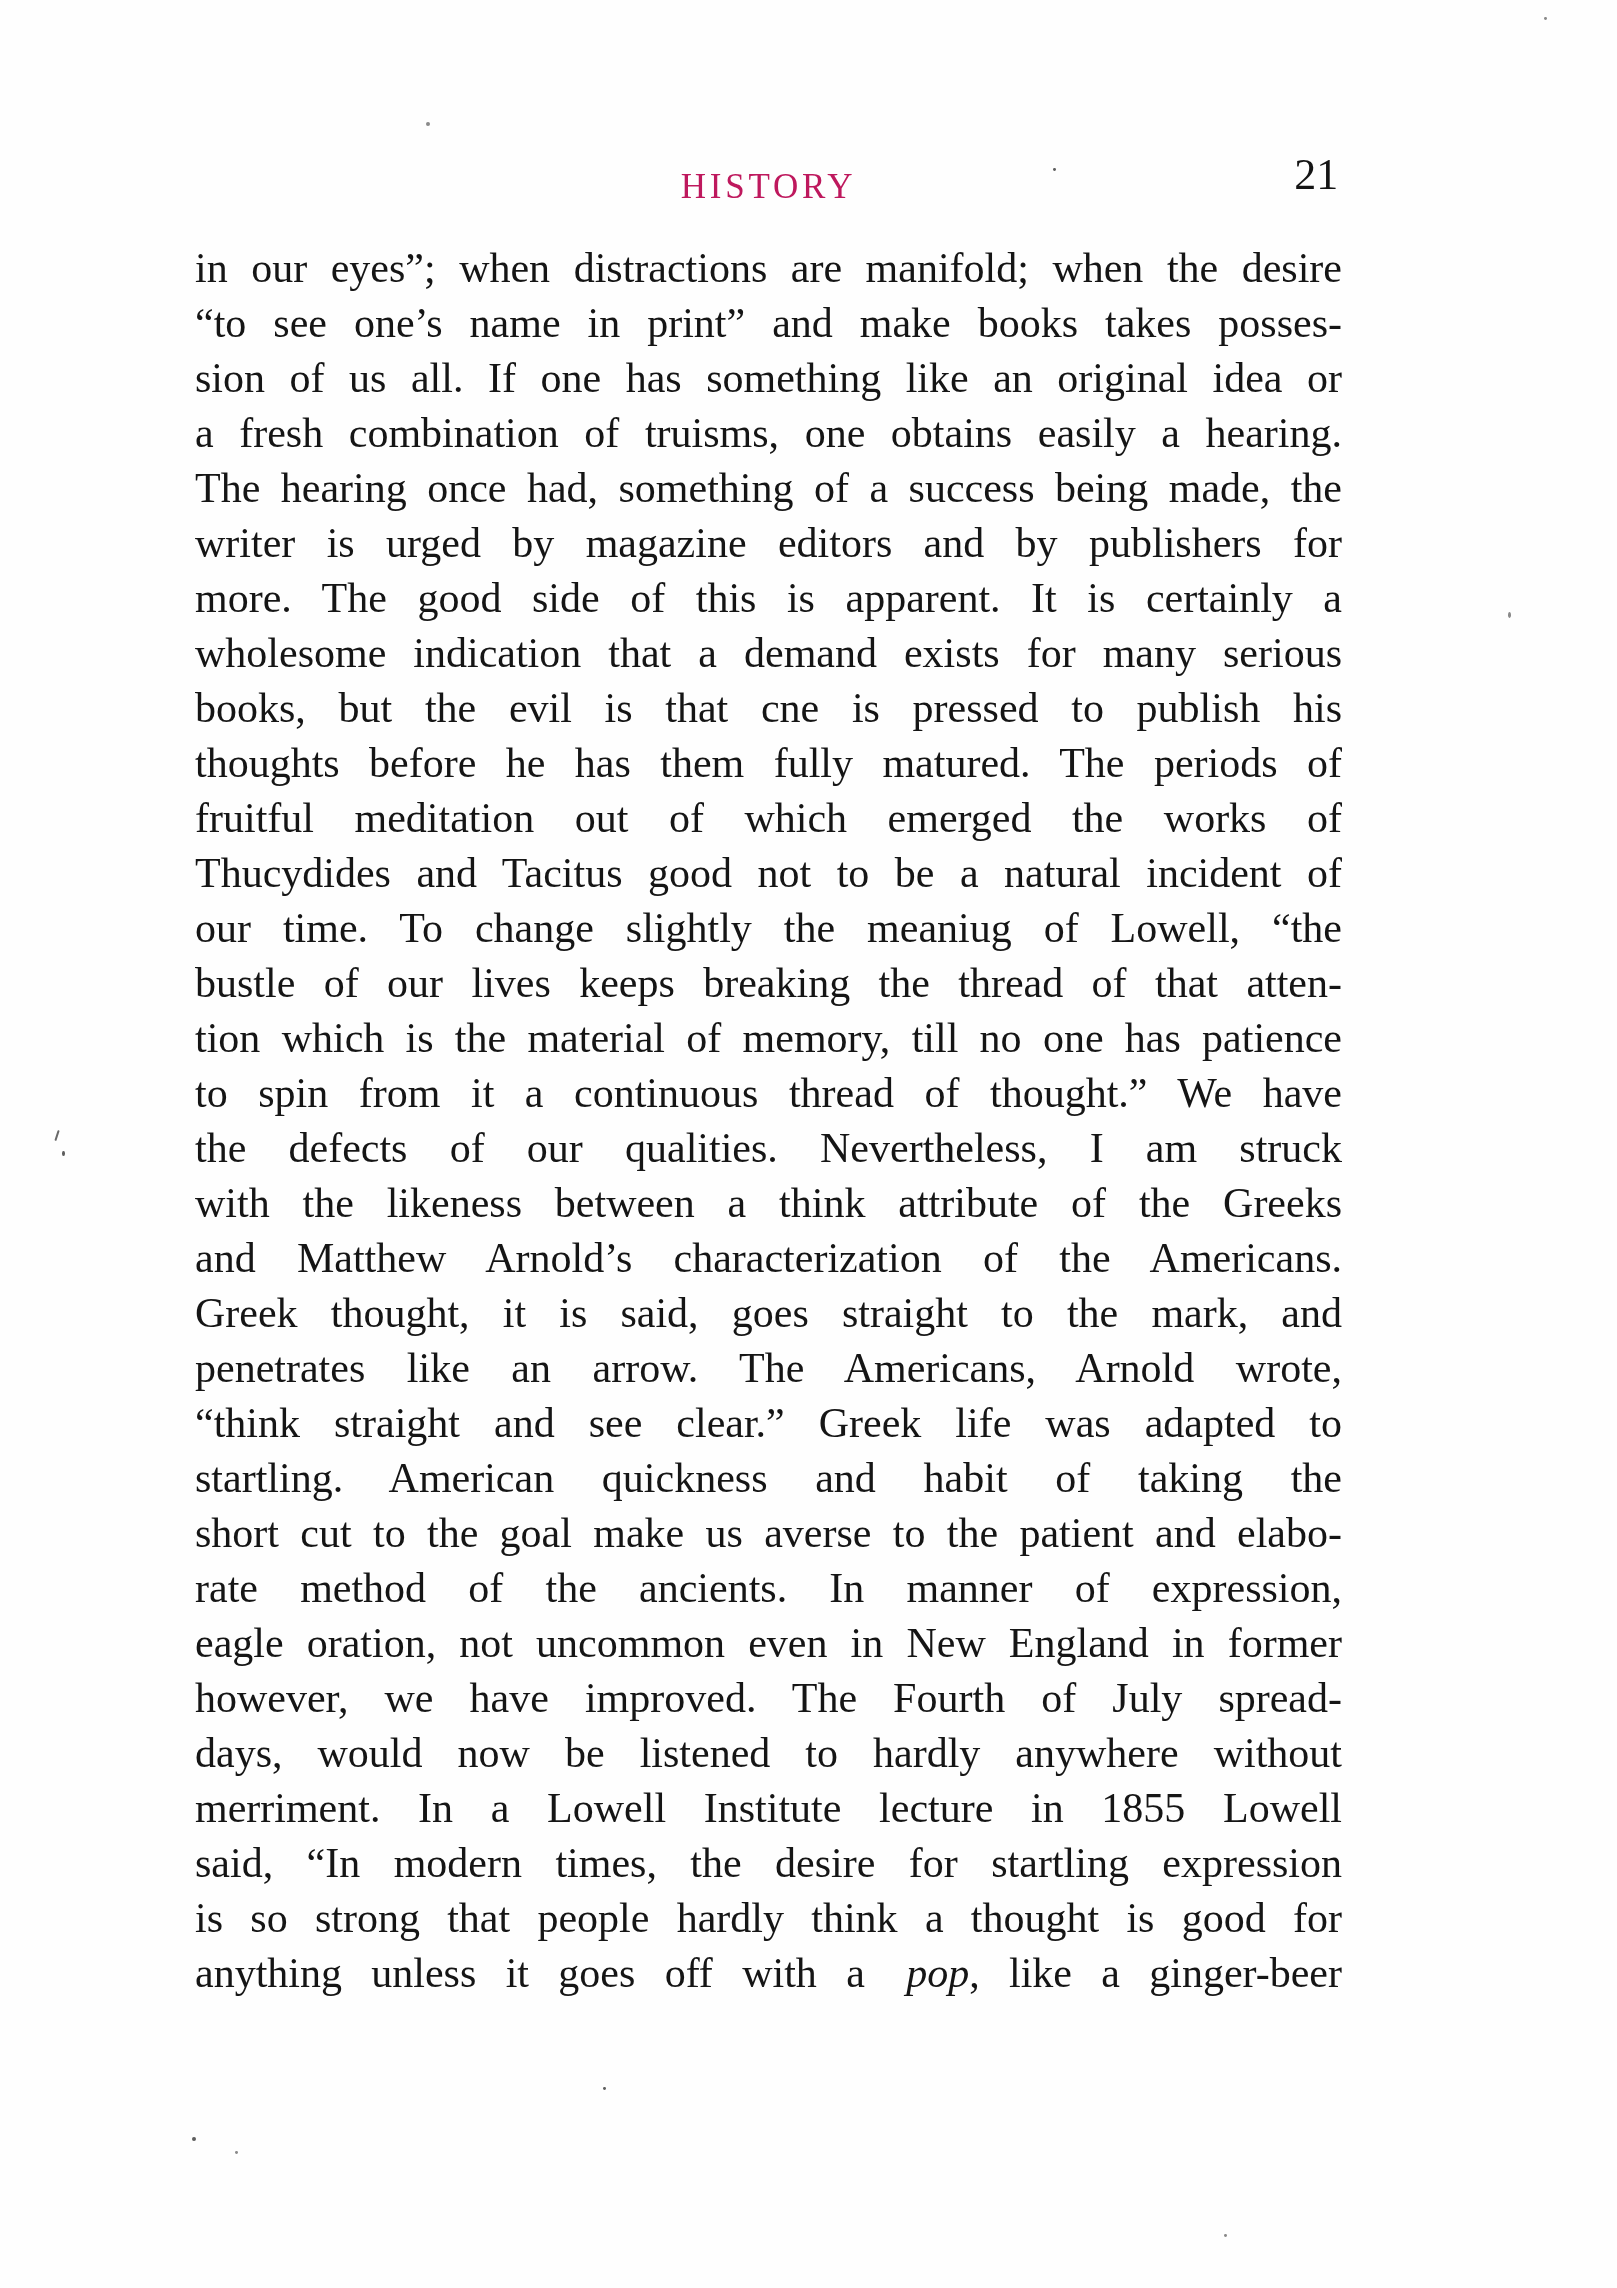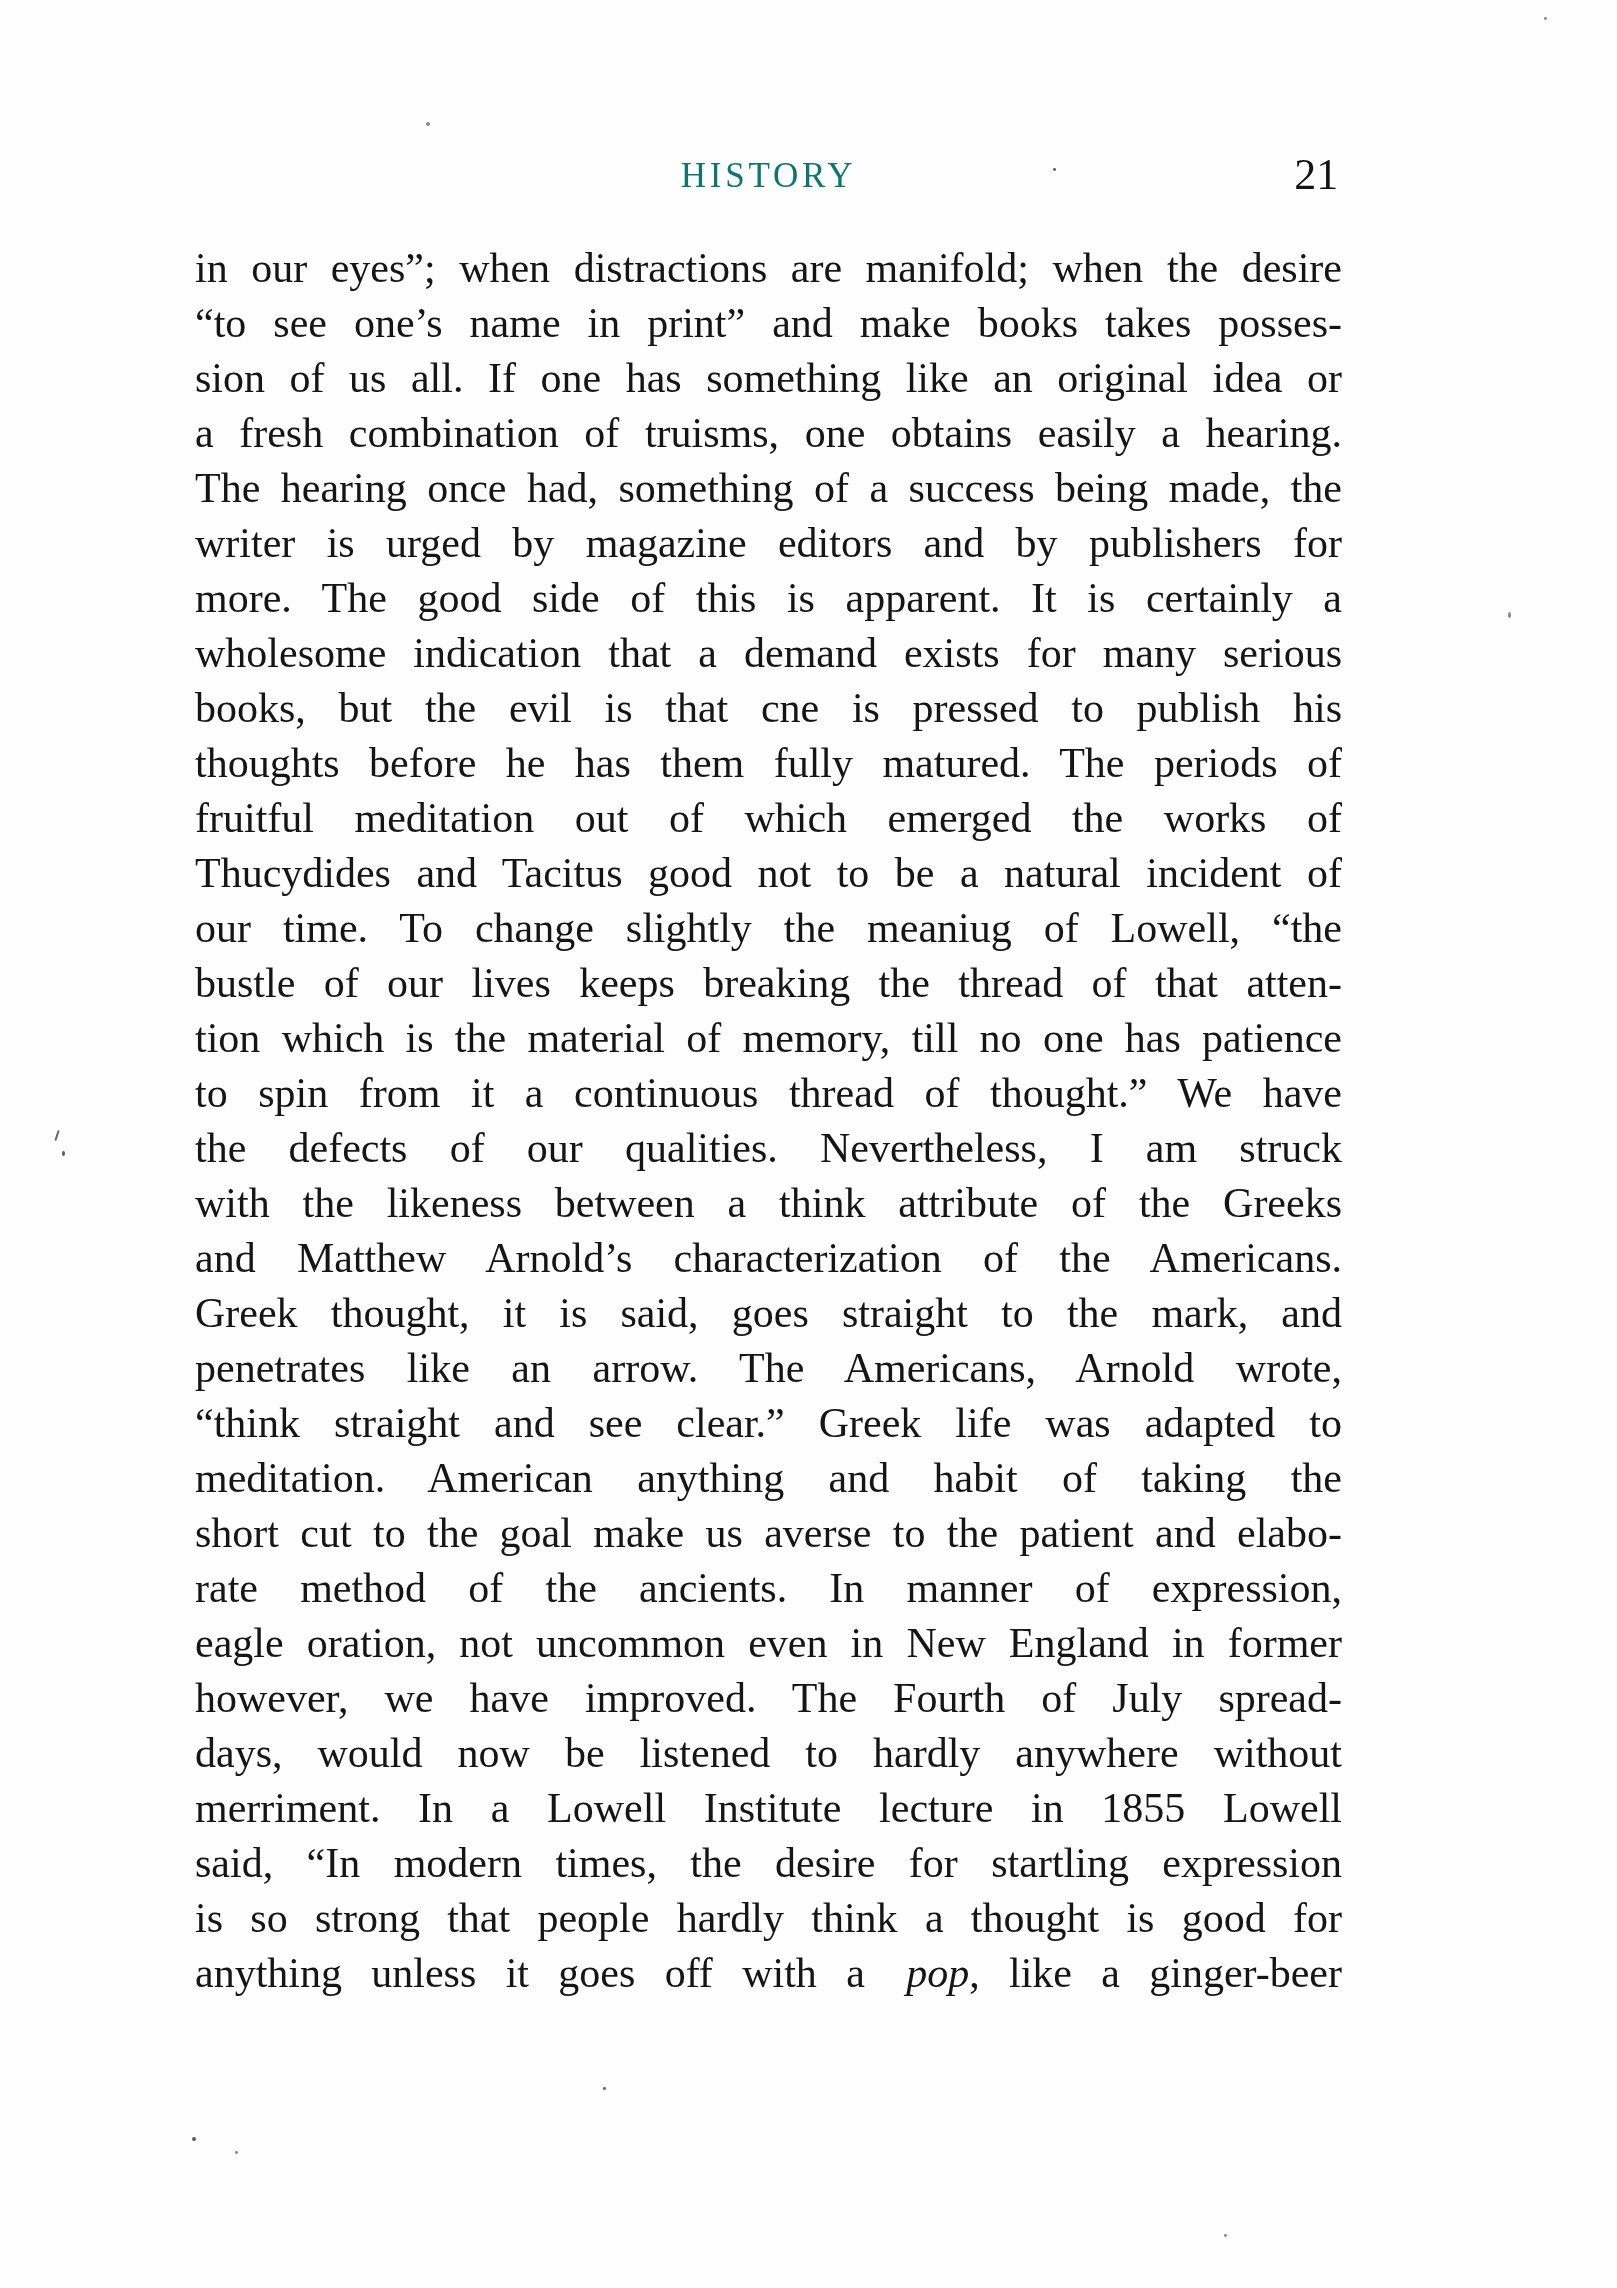--- a/index.html
+++ b/index.html
@@ -20,25 +20,25 @@
     position: absolute;
     left: 195px;
     top: 151px;
     width: 1147px;
     height: 49px;
   }
   .header-title {
     position: absolute;
     left: 0;
     right: 0;
-    top: 5px;
+    top: 16px;
     text-align: center;
     font-size: 35px;
     letter-spacing: 3.8px;
-    color: #0f766e;
+    color: #be185d;
   }
   .page-number {
     position: absolute;
     right: 3.8px;
     top: -1.9px;
     font-size: 44px;
     color: #141414;
   }
   .body-text {
     position: absolute;
@@ -99,21 +99,21 @@
     <div class="line">our time.  To change slightly the meaniug of Lowell, “the</div>
     <div class="line">bustle of our lives keeps breaking the thread of that atten-</div>
     <div class="line">tion which is the material of memory, till no one has patience</div>
     <div class="line">to spin from it a continuous thread of thought.”  We have</div>
     <div class="line">the defects of our qualities.  Nevertheless, I am struck</div>
     <div class="line">with the likeness between a think attribute of the Greeks</div>
     <div class="line">and Matthew Arnold’s characterization of the Americans.</div>
     <div class="line">Greek thought, it is said, goes straight to the mark, and</div>
     <div class="line">penetrates like an arrow.  The Americans, Arnold wrote,</div>
     <div class="line">“think straight and see clear.”  Greek life was adapted to</div>
-    <div class="line">meditation.  American anything and habit of taking the</div>
+    <div class="line">startling.  American quickness and habit of taking the</div>
     <div class="line">short cut to the goal make us averse to the patient and elabo-</div>
     <div class="line">rate method of the ancients.  In manner of expression,</div>
     <div class="line">eagle oration, not uncommon even in New England in former</div>
     <div class="line">however, we have improved.  The Fourth of July spread-</div>
     <div class="line">days, would now be listened to hardly anywhere without</div>
     <div class="line">merriment.  In a Lowell Institute lecture in 1855 Lowell</div>
     <div class="line">said, “In modern times, the desire for startling expression</div>
     <div class="line">is so strong that people hardly think a thought is good for</div>
     <div class="line"><span>anything unless it goes off with a </span><span class="italic-word">pop</span><span>, like a ginger-beer</span></div>
   </div>

